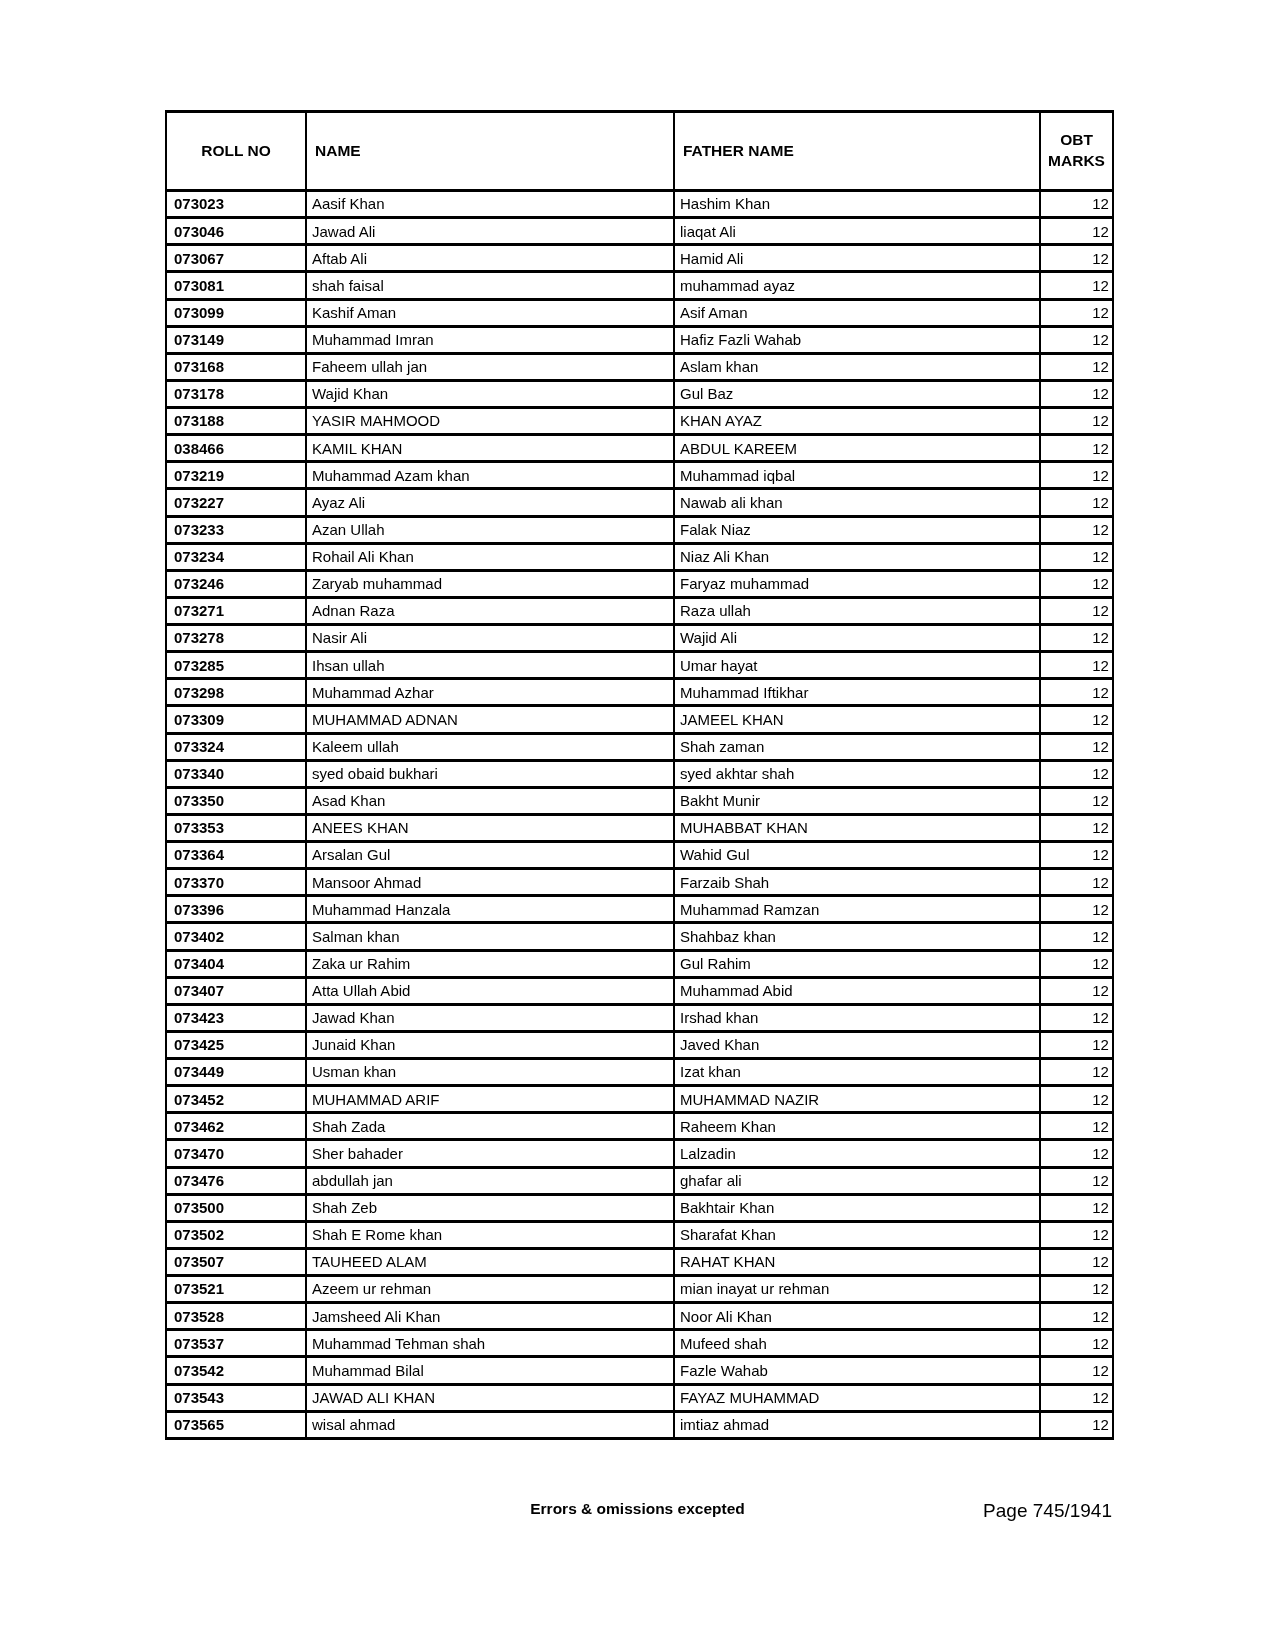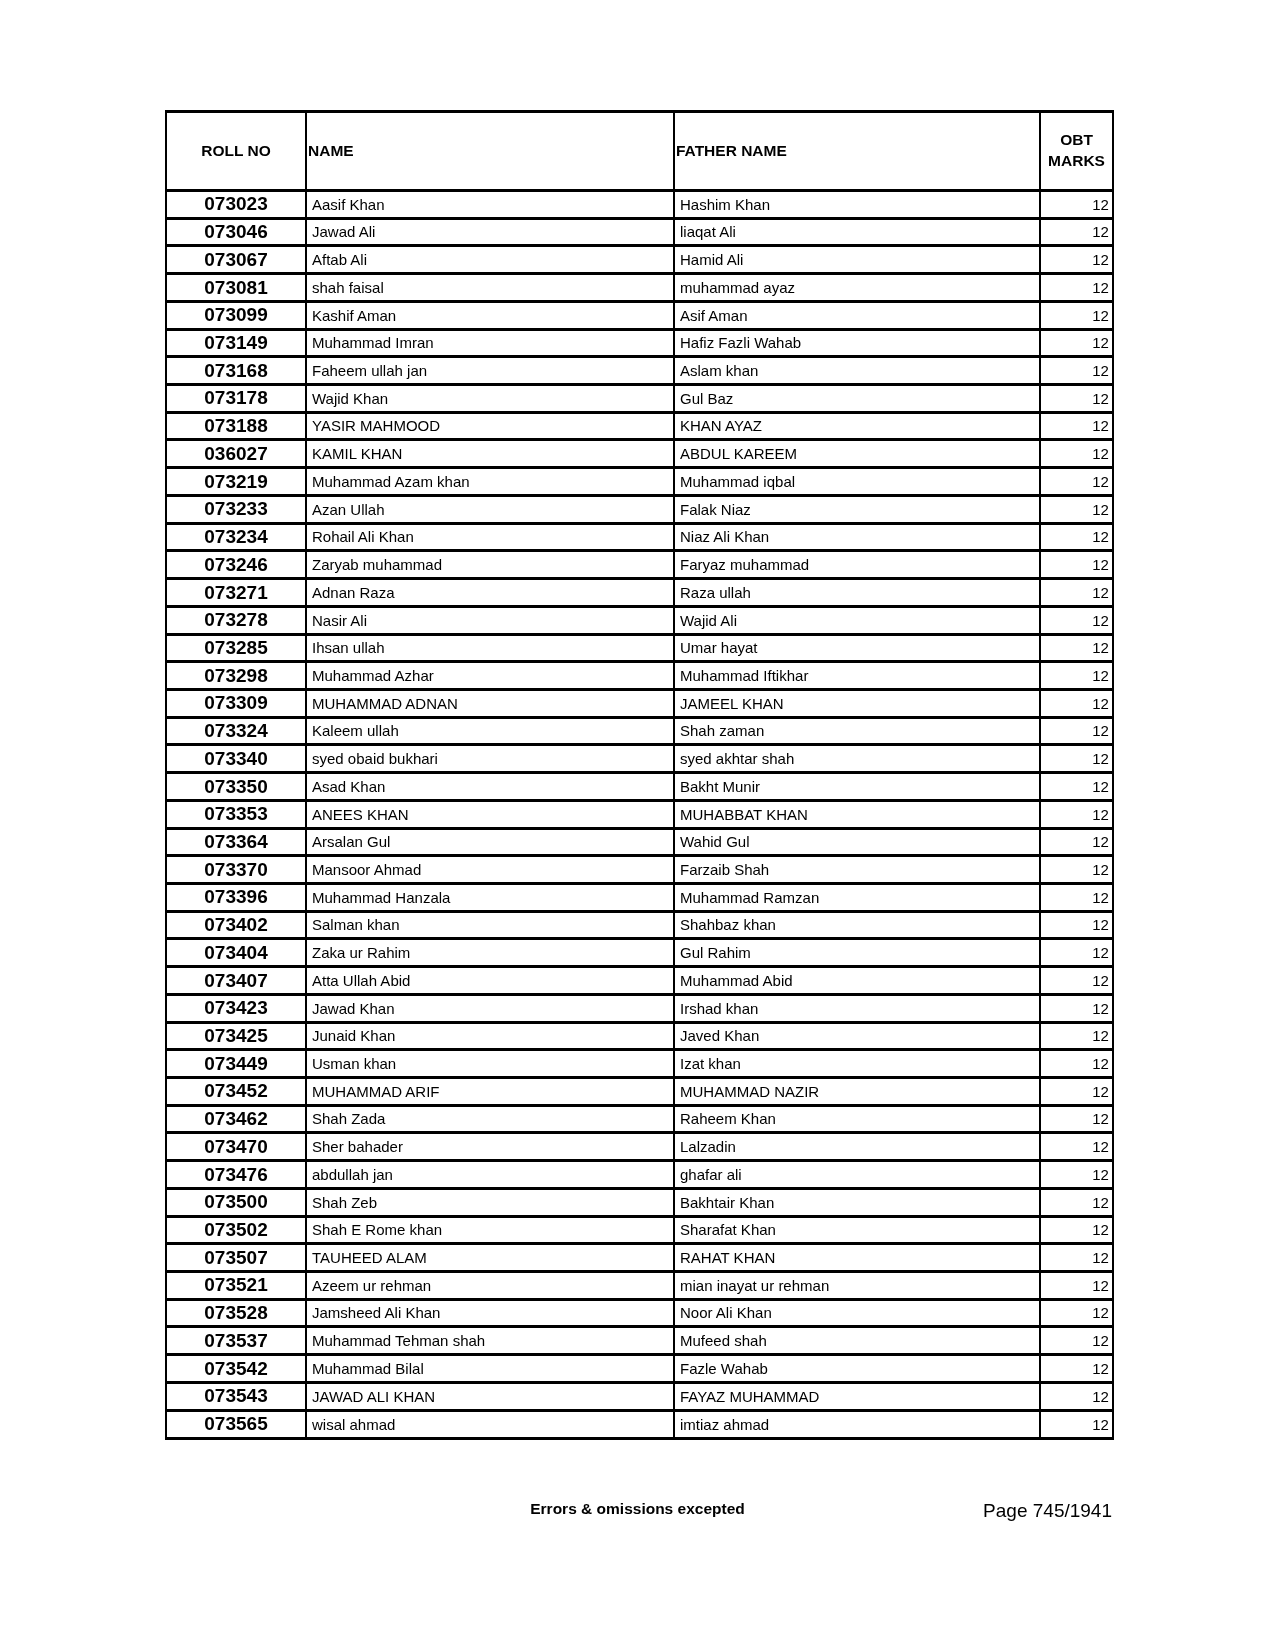--- a/index.html
+++ b/index.html
@@ -40,27 +40,27 @@
     height: 76px;
     font-weight: bold;
     font-size: 15.5px;
   }
   .col-roll   { width: 140px; }
   .col-name   { width: 368px; }
   .col-father { width: 366px; }
   .col-marks  { width: 73px;  }
 
   th.h-roll  { text-align: center; }
-  th.h-name, th.h-father { text-align: left; padding-left: 1px; }
+  th.h-name, th.h-father { text-align: left; padding-left: 8px; }
   th.h-marks { text-align: center; white-space: normal; line-height: 1.35; padding: 0 4px; margin-left: 12px; }
 
   td.c-roll {
-    text-align: center;
     font-weight: bold;
-    font-size: 19px;
+    font-size: 15px;
+    padding-left: 7px;
   }
   td.c-name, td.c-father {
     text-align: left;
     padding-left: 5px;
   }
   td.c-marks {
     text-align: center;
     padding-left: 48px;
   }
   .footer-note {
@@ -147,32 +147,38 @@
     <td class="c-father">Gul Baz</td>
     <td class="c-marks">12</td>
   </tr>
       <tr>
     <td class="c-roll">073188</td>
     <td class="c-name">YASIR MAHMOOD</td>
     <td class="c-father">KHAN AYAZ</td>
     <td class="c-marks">12</td>
   </tr>
       <tr>
-    <td class="c-roll">036027</td>
+    <td class="c-roll">038466</td>
     <td class="c-name">KAMIL KHAN</td>
     <td class="c-father">ABDUL KAREEM</td>
     <td class="c-marks">12</td>
   </tr>
       <tr>
     <td class="c-roll">073219</td>
     <td class="c-name">Muhammad Azam khan</td>
     <td class="c-father">Muhammad iqbal</td>
     <td class="c-marks">12</td>
   </tr>
       <tr>
+    <td class="c-roll">073227</td>
+    <td class="c-name">Ayaz Ali</td>
+    <td class="c-father">Nawab ali khan</td>
+    <td class="c-marks">12</td>
+  </tr>
+      <tr>
     <td class="c-roll">073233</td>
     <td class="c-name">Azan Ullah</td>
     <td class="c-father">Falak Niaz</td>
     <td class="c-marks">12</td>
   </tr>
       <tr>
     <td class="c-roll">073234</td>
     <td class="c-name">Rohail Ali Khan</td>
     <td class="c-father">Niaz Ali Khan</td>
     <td class="c-marks">12</td>

